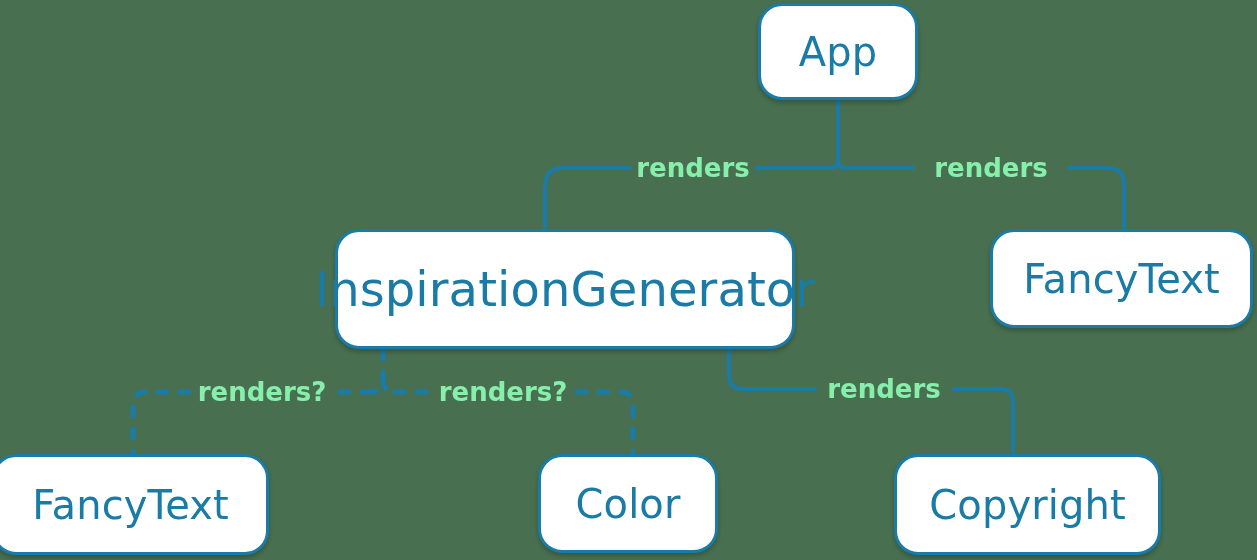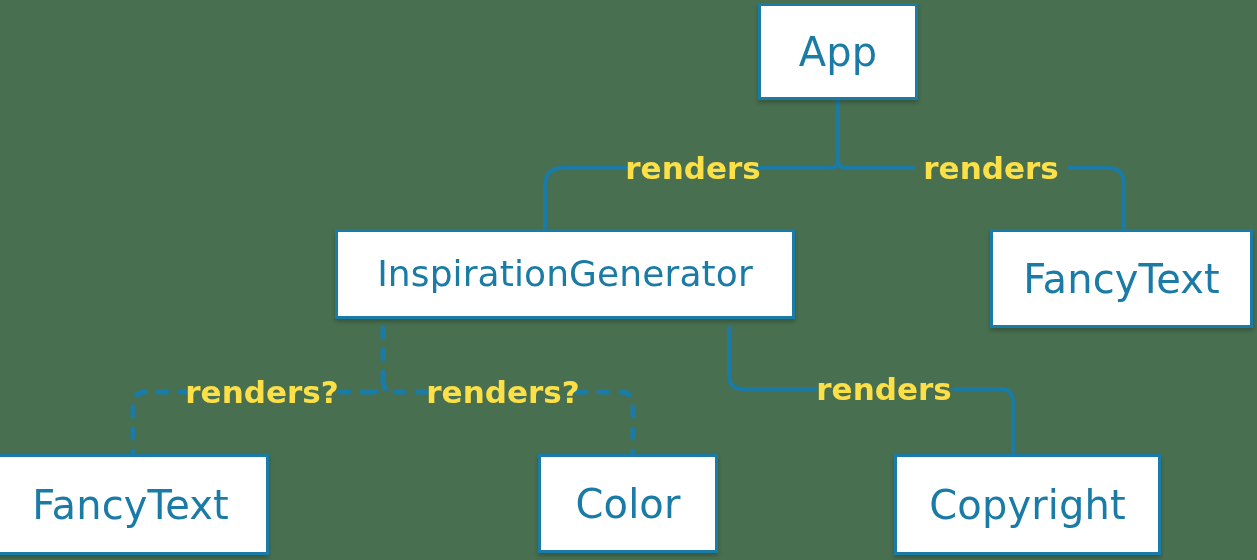--- a/index.html
+++ b/index.html
@@ -21,39 +21,39 @@
     left: 0;
     top: 0;
     width: 1257px;
     height: 560px;
   }
   .node {
     position: absolute;
     box-sizing: border-box;
     background: #ffffff;
     border: 3px solid #1a7ba6;
-    border-radius: 0;
+    border-radius: 24px;
     display: flex;
     align-items: center;
     justify-content: center;
     color: #1a7ba6;
     font-weight: 400;
     letter-spacing: 0.1px;
     box-shadow: 0 3px 4px rgba(0,0,0,0.22);
     z-index: 2;
   }
   .node-label {
     white-space: nowrap;
     line-height: 1;
   }
   .edge-label {
     position: absolute;
-    color: #fde047;
+    color: #86efac;
     font-weight: 700;
-    font-size: 31px;
+    font-size: 26px;
     line-height: 1;
     white-space: nowrap;
     z-index: 3;
     transform: translate(-50%, -50%);
   }
 </style>
 </head>
 <body>
 
 <div id="diagram-root">
@@ -79,21 +79,21 @@
     <path d="M 577,392 L 620,392 Q 633,392 633,405 L 633,454" fill="none" stroke="#1a7ba6" stroke-width="5" stroke-dasharray="9 13" stroke-linecap="round"></path>
 
     <path d="M 729,328 L 729,375 Q 729,389 743,389 L 815,389" fill="none" stroke="#1a7ba6" stroke-width="4" stroke-linecap="round"></path>
     <path d="M 954,389 L 1000,389 Q 1013,389 1013,402 L 1013,454" fill="none" stroke="#1a7ba6" stroke-width="4" stroke-linecap="round"></path>
   </svg>
 
   <div class="node" style="left:758px; top:3px; width:160px; height:97px; font-size:40px;">
     <span class="node-label">App</span>
   </div>
 
-  <div class="node" style="left:335px; top:229px; width:460px; height:90px; font-size:36px;">
+  <div class="node" style="left:335px; top:229px; width:460px; height:120px; font-size:48px;">
     <span class="node-label">InspirationGenerator</span>
   </div>
 
   <div class="node" style="left:990px; top:229px; width:263px; height:99px; font-size:40px;">
     <span class="node-label">FancyText</span>
   </div>
 
   <div class="node" style="left:-8px; top:454px; width:277px; height:101px; font-size:40px;">
     <span class="node-label">FancyText</span>
   </div>

